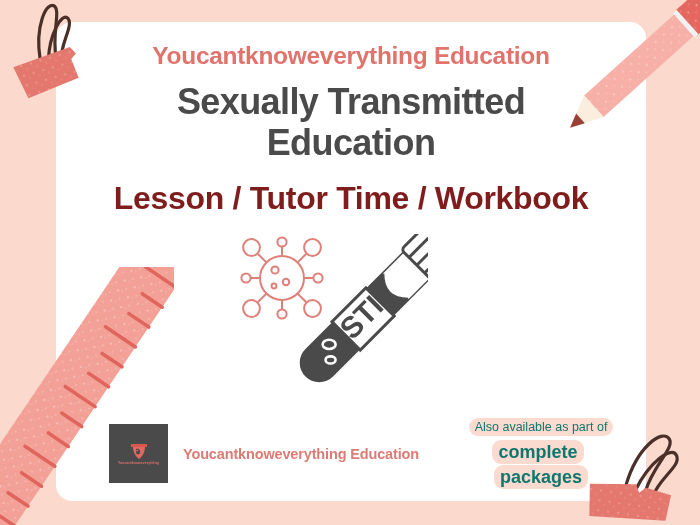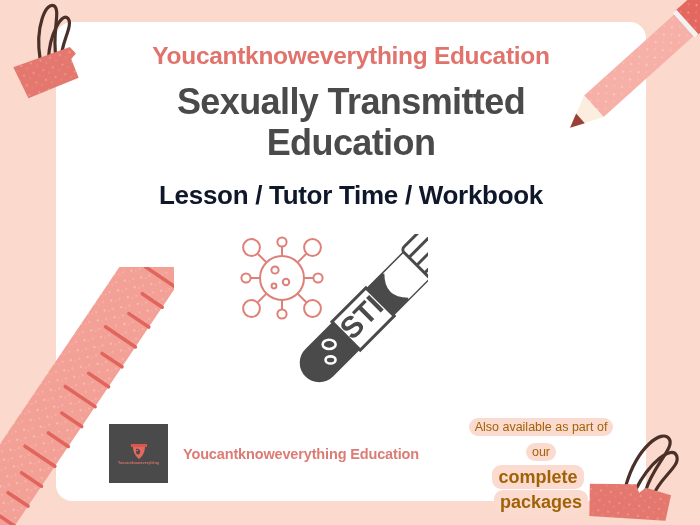--- a/index.html
+++ b/index.html
@@ -56,23 +56,23 @@
     font-size: 36px;
     font-weight: bold;
     color: #4a4a4a;
     line-height: 1.14;
     letter-spacing: -0.6px;
     padding-top: 11px;
     text-align: center;
   }
 
   #subtitle {
-    font-size: 26px;
-    font-weight: bold;
-    color: #0f172a;
+    font-size: 32px;
+    font-weight: bold;
+    color: #7f1d1d;
     letter-spacing: -0.3px;
     padding-top: 17px;
   }
 
   
   #illustration {
     position: absolute;
     left: 238px;
     top: 234px;
     width: 190px;
@@ -132,21 +132,21 @@
     left: 452px;
     top: 415px;
     width: 178px;
     text-align: center;
     line-height: 1.38;
   }
 
   #badge span.hl {
     display: inline;
     background: #fbdbcf;
-    color: #a16207;
+    color: #0f766e;
     font-size: 12.5px;
     padding: 2px 6px;
     border-radius: 9px;
     box-decoration-break: clone;
     -webkit-box-decoration-break: clone;
   }
 
   #badge .line { display: block; }
   #badge .line + .line { margin-top: 3px; }
   #badge .bold span.hl { font-weight: bold; font-size: 18px; }
@@ -323,17 +323,16 @@
         <path d="M8 8 C10 7, 13 9, 12 12 C11 14, 8 14, 8 11 Z" fill="#4a4a4a"></path>
         <circle cx="9.2" cy="9.6" r="0.9" fill="#e3685f"></circle>
       </svg>
       <div id="logo-mark-text">Youcantknoweverything</div>
     </div>
     <div id="logo-label">Youcantknoweverything Education</div>
   </div>
 
   <div id="badge">
     <span class="line"><span class="hl">Also available as part of</span></span>
-    <span class="line"><span class="hl">our</span></span>
     <span class="line bold"><span class="hl">complete packages</span></span>
   </div>
 
 </div>
 
 </body></html>

